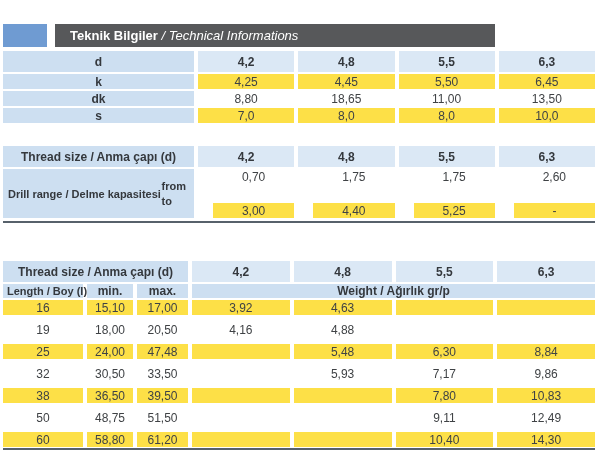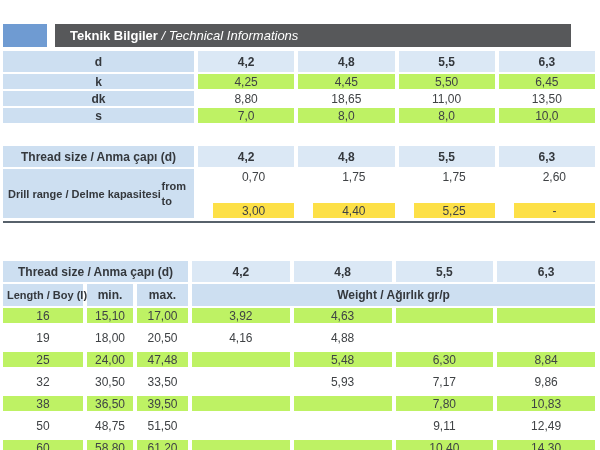--- a/index.html
+++ b/index.html
@@ -1,48 +1,48 @@
 <!DOCTYPE html>
 <html><head>
 <meta charset="utf-8">
 <style>
   html, body { margin:0; padding:0; background:#ffffff; }
   .page {
     position:relative; width:600px; height:450px; background:#ffffff;
     font-family:"Liberation Sans", sans-serif; overflow:hidden;
   }
   
-  .topbar { position:absolute; top:24px; left:3px; width:568px; height:23px; display:flex; }
+  .topbar { position:absolute; top:24px; left:3px; width:492px; height:23px; display:flex; }
   .logo-square { width:44px; height:23px; background:#6f9bd2; margin-right:8px; flex:0 0 auto; }
   .title-bar {
     flex:1; background:#57585a; color:#ffffff; display:flex; align-items:center;
     padding-left:15px; font-size:13px; white-space:pre;
   }
   .t-bold { font-weight:700; }
   .t-italic { font-style:italic; }
 
   
   .tbl { position:absolute; left:3px; width:592px; }
   .t1 { top:51px; }
   .t2 { top:146px; }
   .t3 { top:261px; }
   .row { display:grid; column-gap:4px; }
   .t12cols { grid-template-columns:191px repeat(4, 1fr); }
   .t3cols  { grid-template-columns:80px 46px 51px repeat(4, 1fr); }
-  .h21 { height:21px; } .h18 { height:22px; } .h15 { height:15px; }
+  .h21 { height:21px; } .h18 { height:14px; } .h15 { height:15px; }
   .mb2 { margin-bottom:2px; } .mb1 { margin-bottom:7px; }
   .cell {
     display:flex; align-items:center; justify-content:center;
     font-size:12px; color:#3f4245; white-space:nowrap;
   }
   .b { font-weight:700; color:#34383d; }
   .sm { font-size:11px; }
   .bg-lb { background:#cddff1; }   
   .bg-vb { background:#dbe8f5; }   
-  .bg-g  { background:#bef264; }   
+  .bg-g  { background:#fde047; }   
   .bg-w  { background:#ffffff; }
   .bg-bg { background:#fde047; }   
   .left { justify-content:flex-start; padding-left:4px; overflow:visible; }
   .span3 { grid-column:1 / 4; }
   .span4w { grid-column:4 / 8; }
 
   
   .drillgrid {
     display:grid; grid-template-columns:191px repeat(4, 1fr);
     grid-template-rows:15px 15px; column-gap:4px; row-gap:1px;gap:19px;

